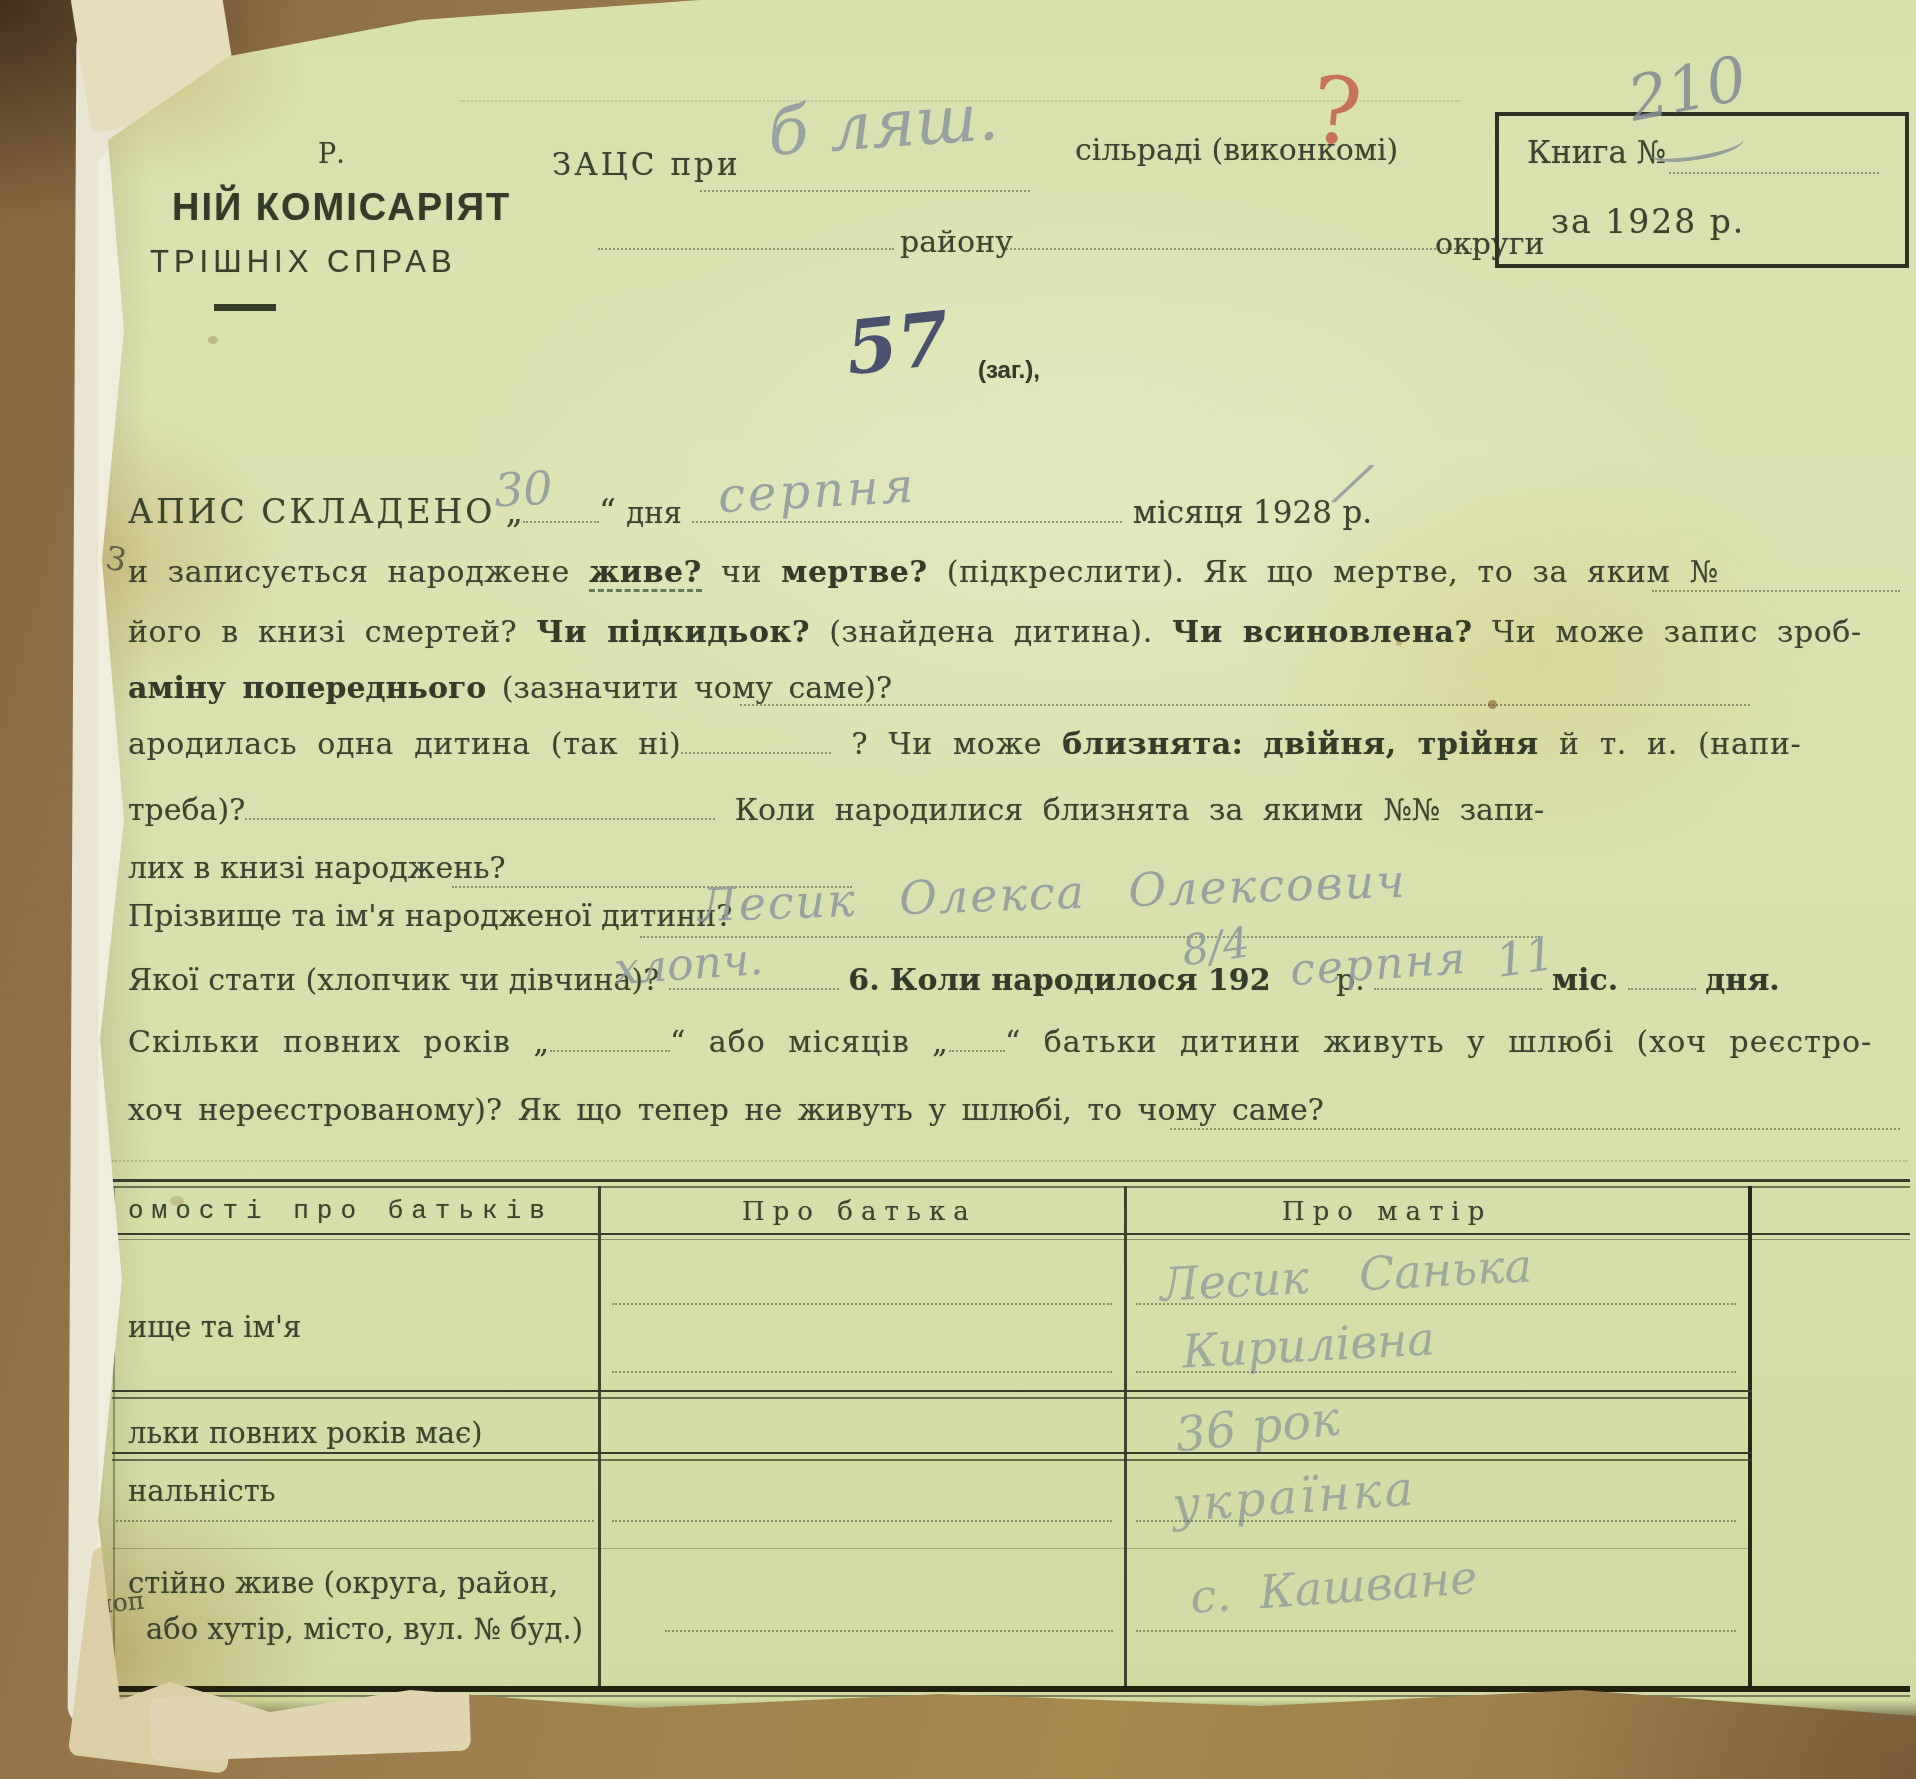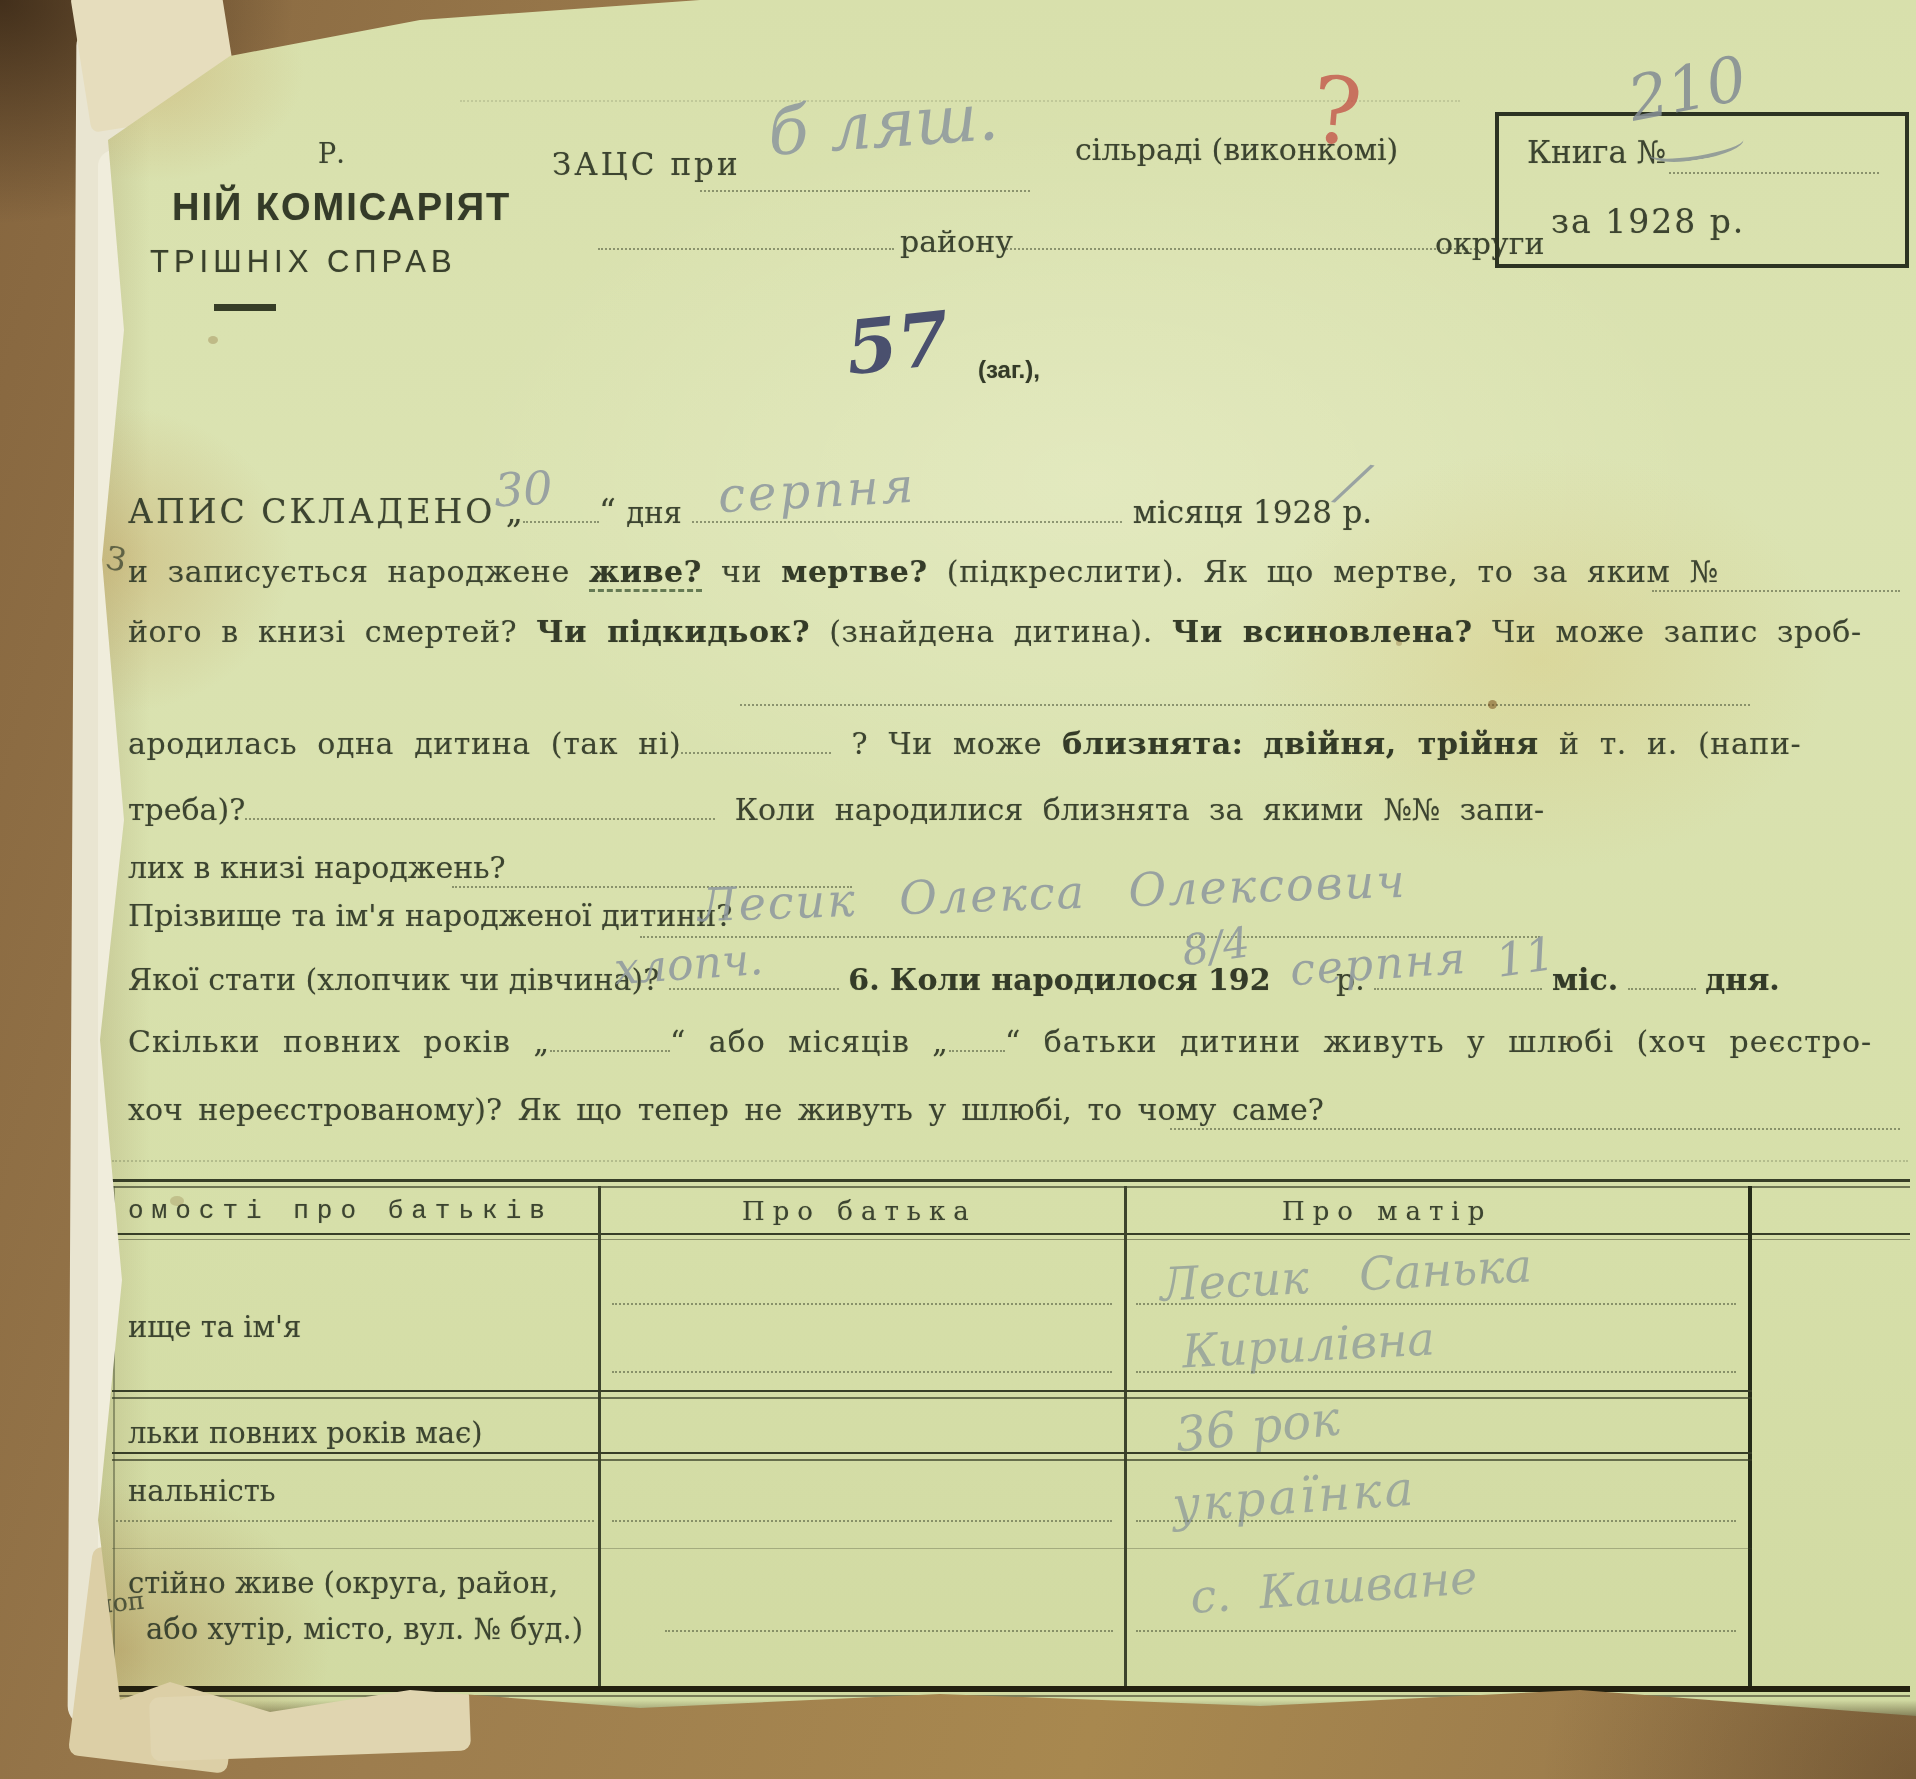--- a/index.html
+++ b/index.html
@@ -119,20 +119,24 @@
         <span>(підкреслити). Як що мертве, то за яким №</span>
       </div>
       <div class="dotline" style="left:1652px;top:590px;width:248px;"></div>
       <div class="abs print" style="left:128px;top:614px;font-size:30px;word-spacing:9px;letter-spacing:.6px;">
         <span>його в книзі смертей?</span>
         <span class="b">Чи підкидьок?</span>
         <span>(знайдена дитина).</span>
         <span class="b">Чи всиновлена?</span>
         <span>Чи може запис зроб-</span>
       </div>
+      <div class="abs print" style="left:128px;top:670px;font-size:30px;word-spacing:6px;">
+        <span class="b">аміну попереднього</span>
+        <span>(зазначити чому саме)?</span>
+      </div>
       <div class="dotline" style="left:740px;top:704px;width:1010px;"></div>
 
       <div class="abs print" style="left:128px;top:792px;font-size:30px;word-spacing:10px;">
         <span>треба)?</span><span class="lead" style="width:470px;"></span>
         <span>Коли народилися близнята за якими №№ запи-</span>
       </div>
       <div class="abs print" style="left:128px;top:726px;font-size:30px;word-spacing:10px;letter-spacing:.6px;">
         <span>ародилась одна дитина (так ні)</span><span class="lead" style="width:150px;"></span>
         <span>?</span>
         <span>Чи може</span>

